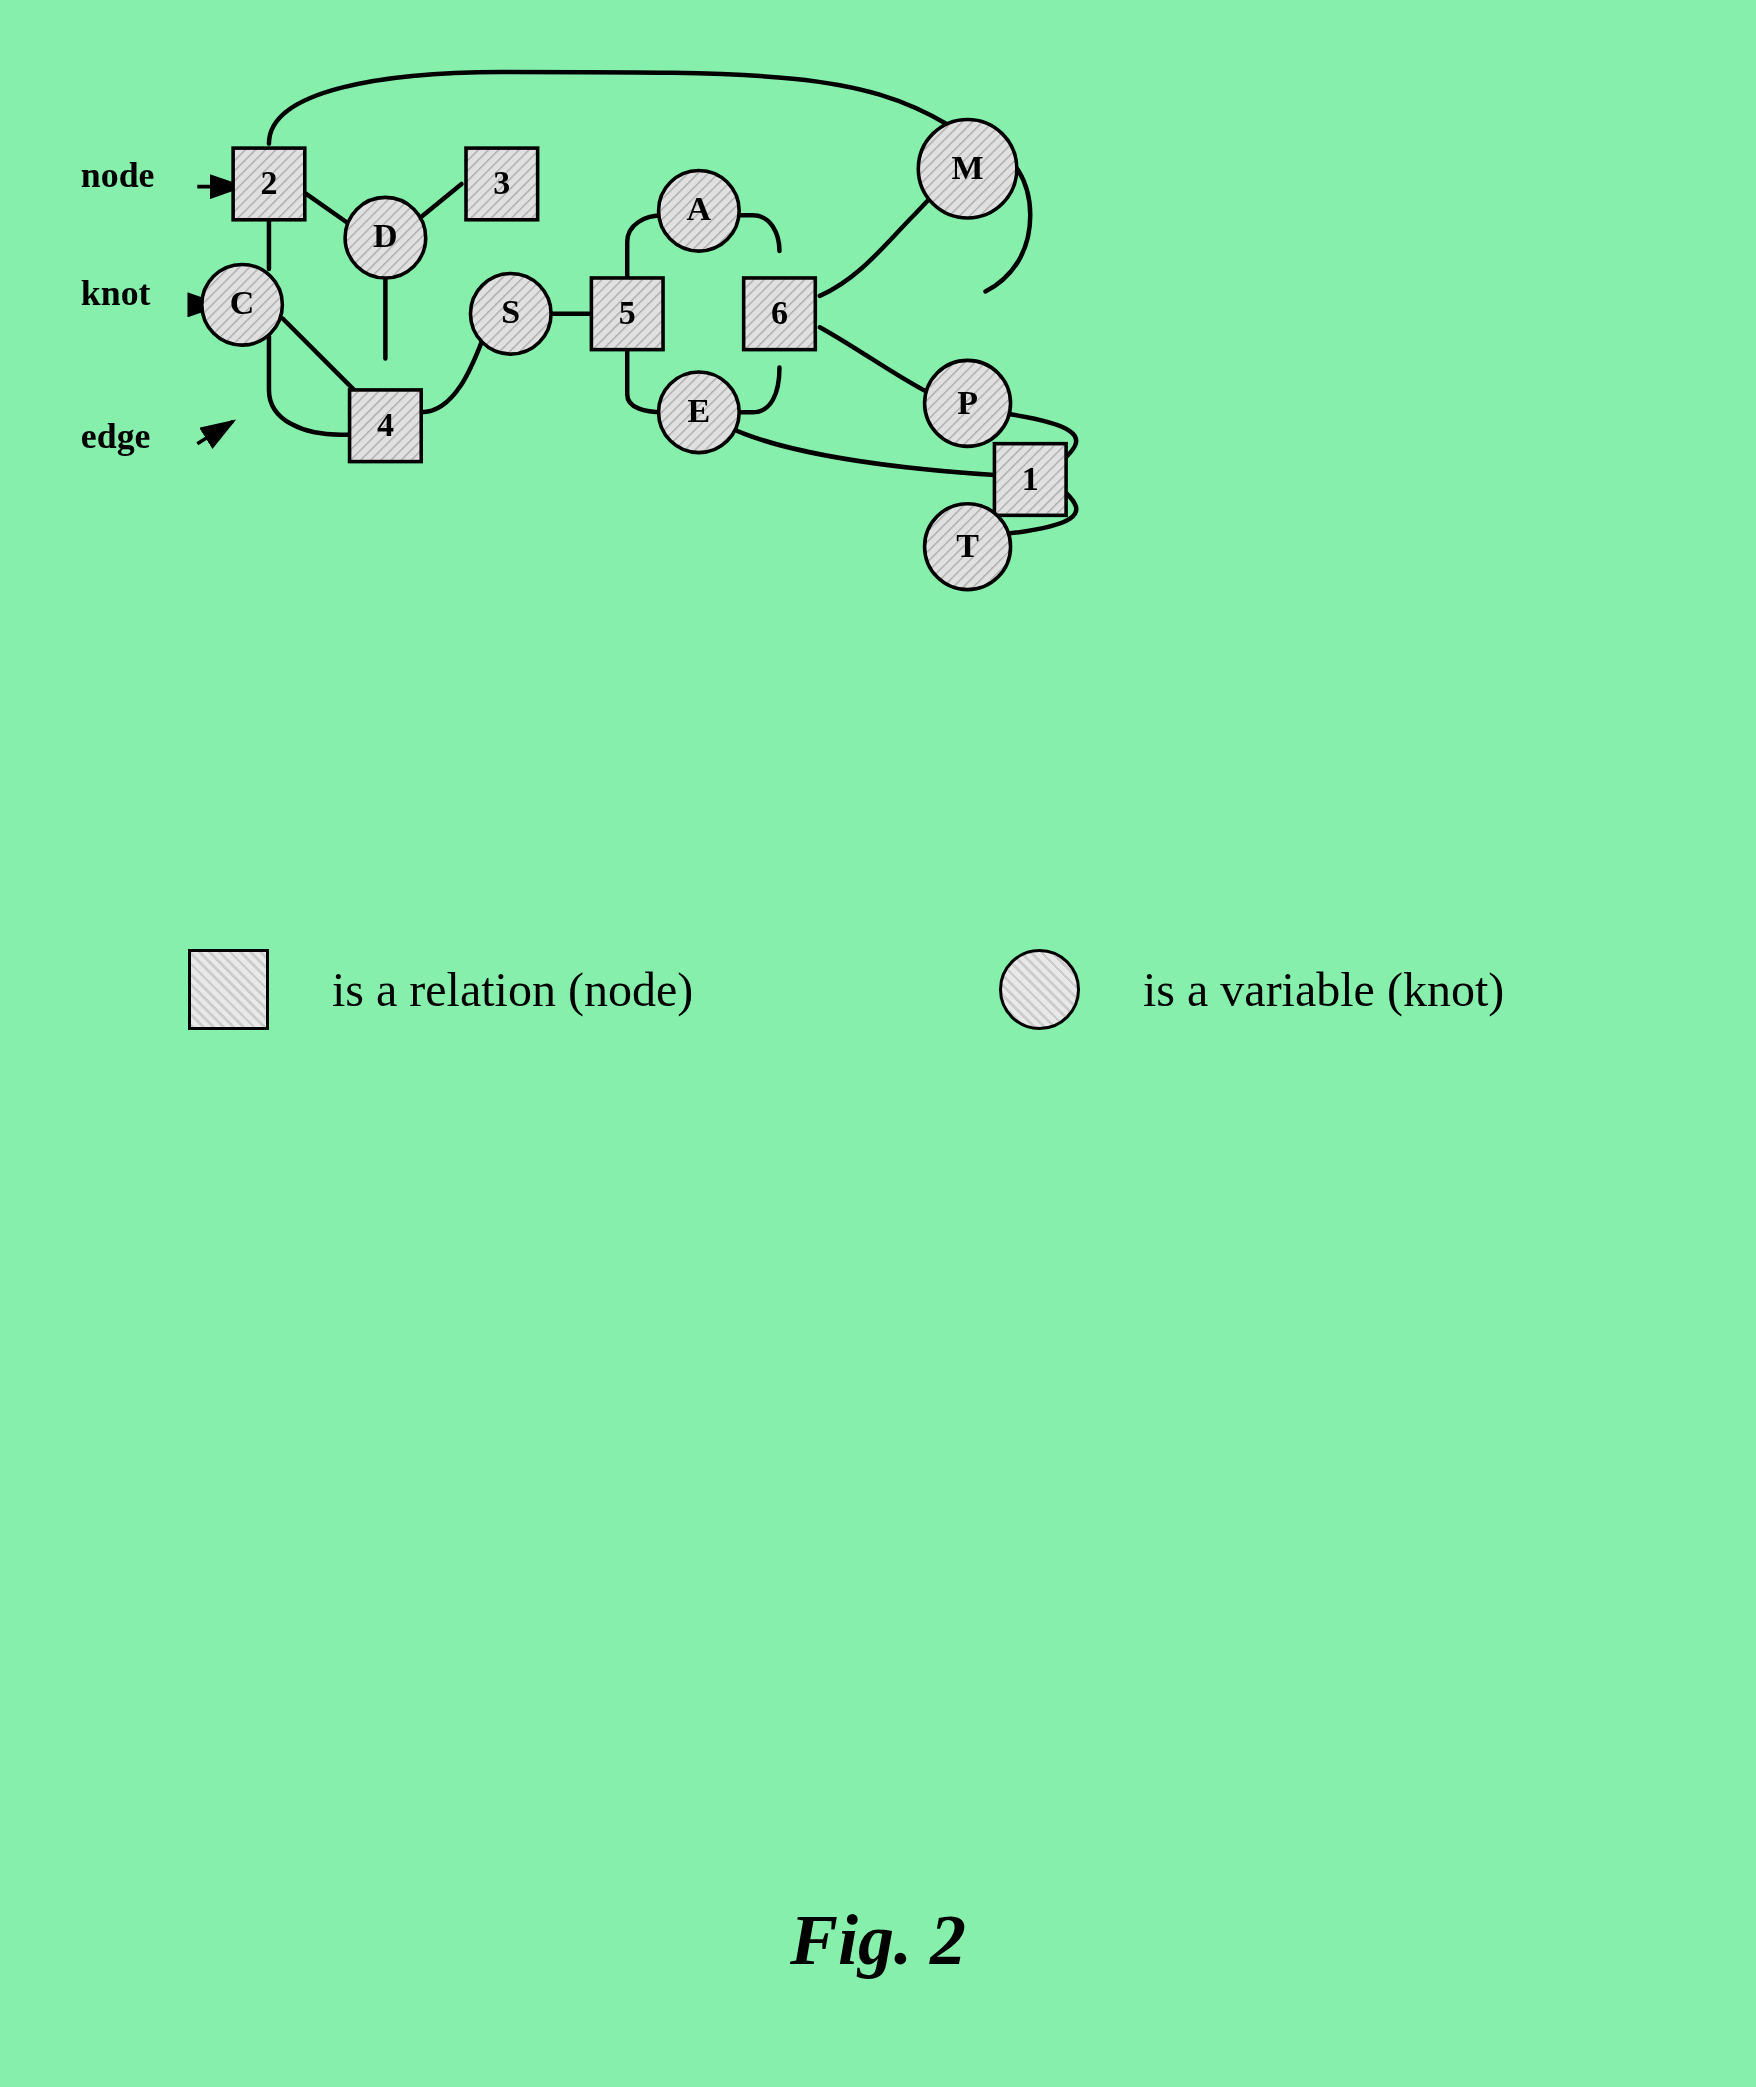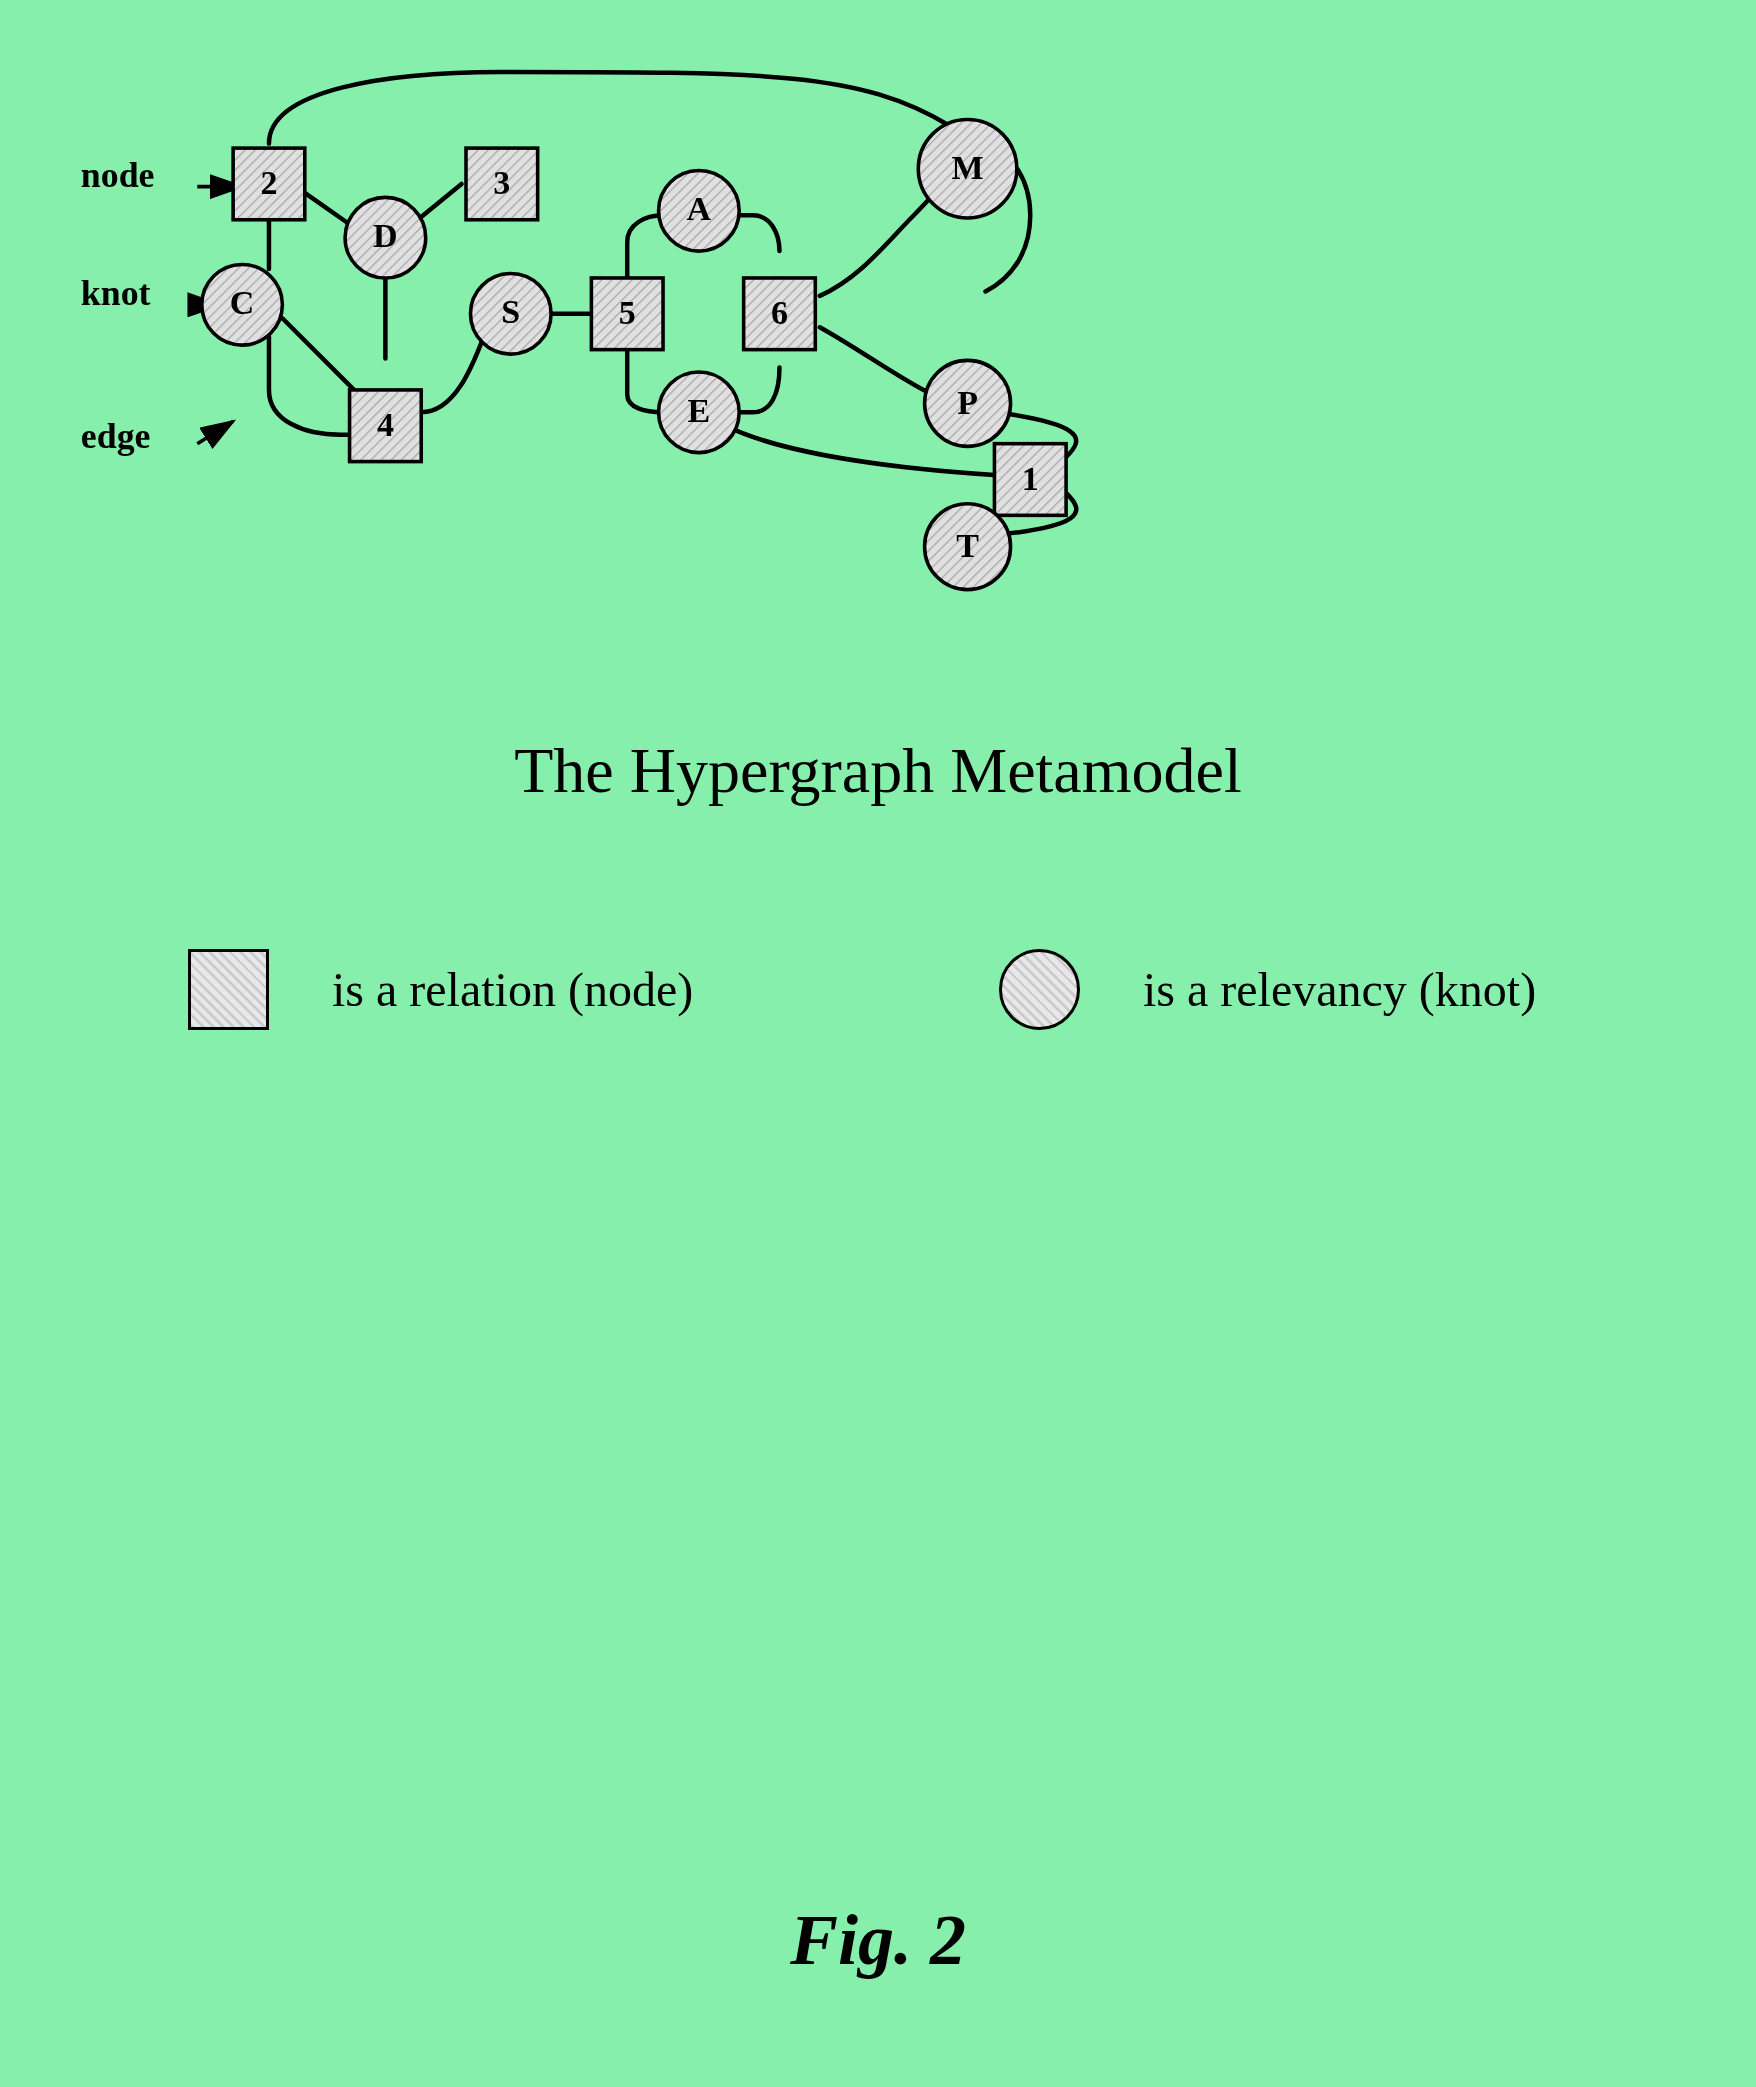--- a/index.html
+++ b/index.html
@@ -267,38 +267,37 @@
 
       <circle cx="1020" cy="410" r="48" fill="url(#hatch2)" stroke="#000" stroke-width="4"></circle>
       <text class="lbl" x="1020" y="413">P</text>
 
       <circle cx="1020" cy="570" r="48" fill="url(#hatch2)" stroke="#000" stroke-width="4"></circle>
       <text class="lbl" x="1020" y="573">T</text>
 
     </svg>
   </div>
 
-  <div class="main-title">The Hypergraph Metamodel</div>
 
   <div class="definitions-section">
 
     <div class="definitions-list">
 
       <div class="def-row">
         <div class="def-icon">
           <div class="node-square"></div>
         </div>
         <span class="def-text">is a relation (node)</span>
       </div>
 
       <div class="def-row">
         <div class="def-icon">
           <div class="knot-circle"></div>
         </div>
-        <span class="def-text">is a relevancy (knot)</span>
+        <span class="def-text">is a variable (knot)</span>
       </div>
 
     </div>
   </div>
 
   <div class="fig-label">Fig. 2</div>
 
 </div>
 
 

